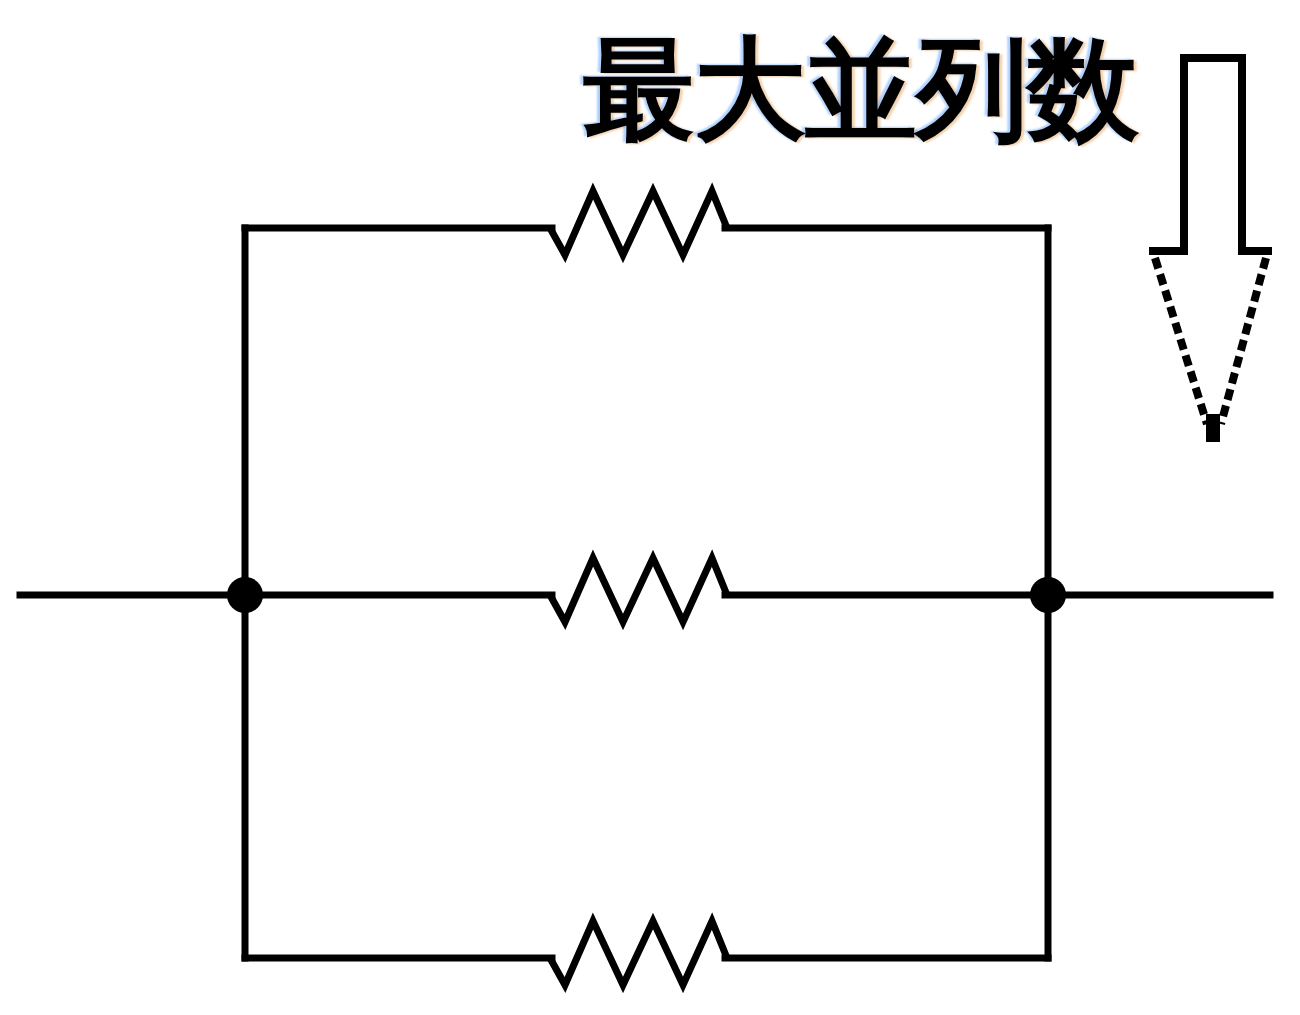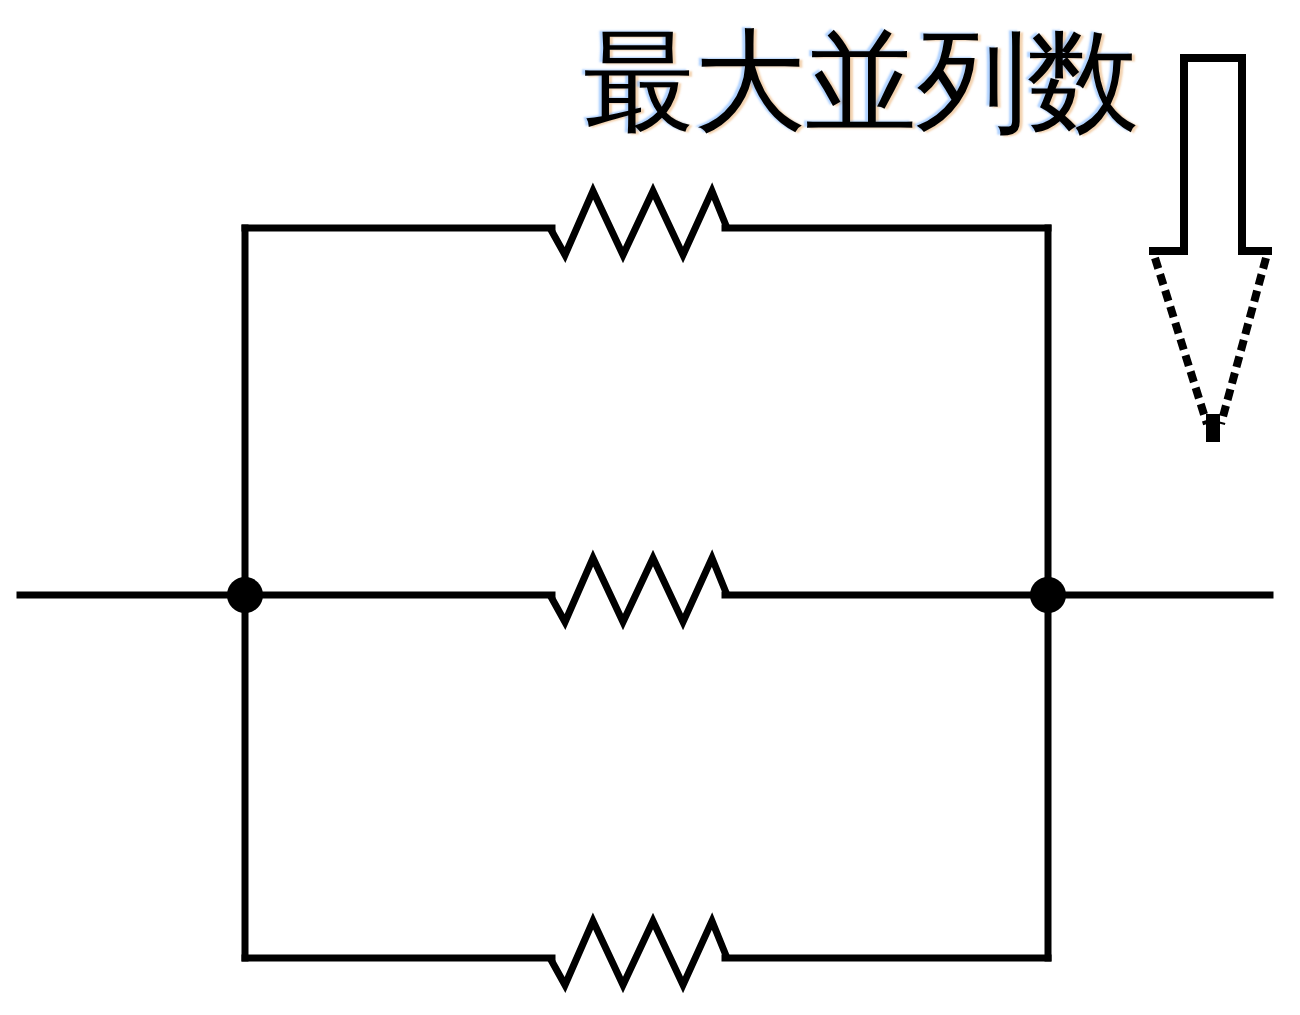--- a/index.html
+++ b/index.html
@@ -19,24 +19,24 @@
     position: absolute;
     left: 0;
     top: 0;
     width: 1300px;
     height: 1015px;
     display: block;
   }
   .diagram-label {
     position: absolute;
     left: 583px;
-    top: 20px;
+    top: 28px;
     font-size: 112px;
     line-height: 1.1;
-    font-weight: 400;
+    font-weight: 700;
     letter-spacing: -1px;
     color: #000000;
     white-space: nowrap;
     
     text-shadow:
       -3px -1px 2px rgba(80, 155, 255, 0.45),
        3px  1px 2px rgba(225, 145, 60, 0.40);
   }
   .wire {
     stroke: #000000;

